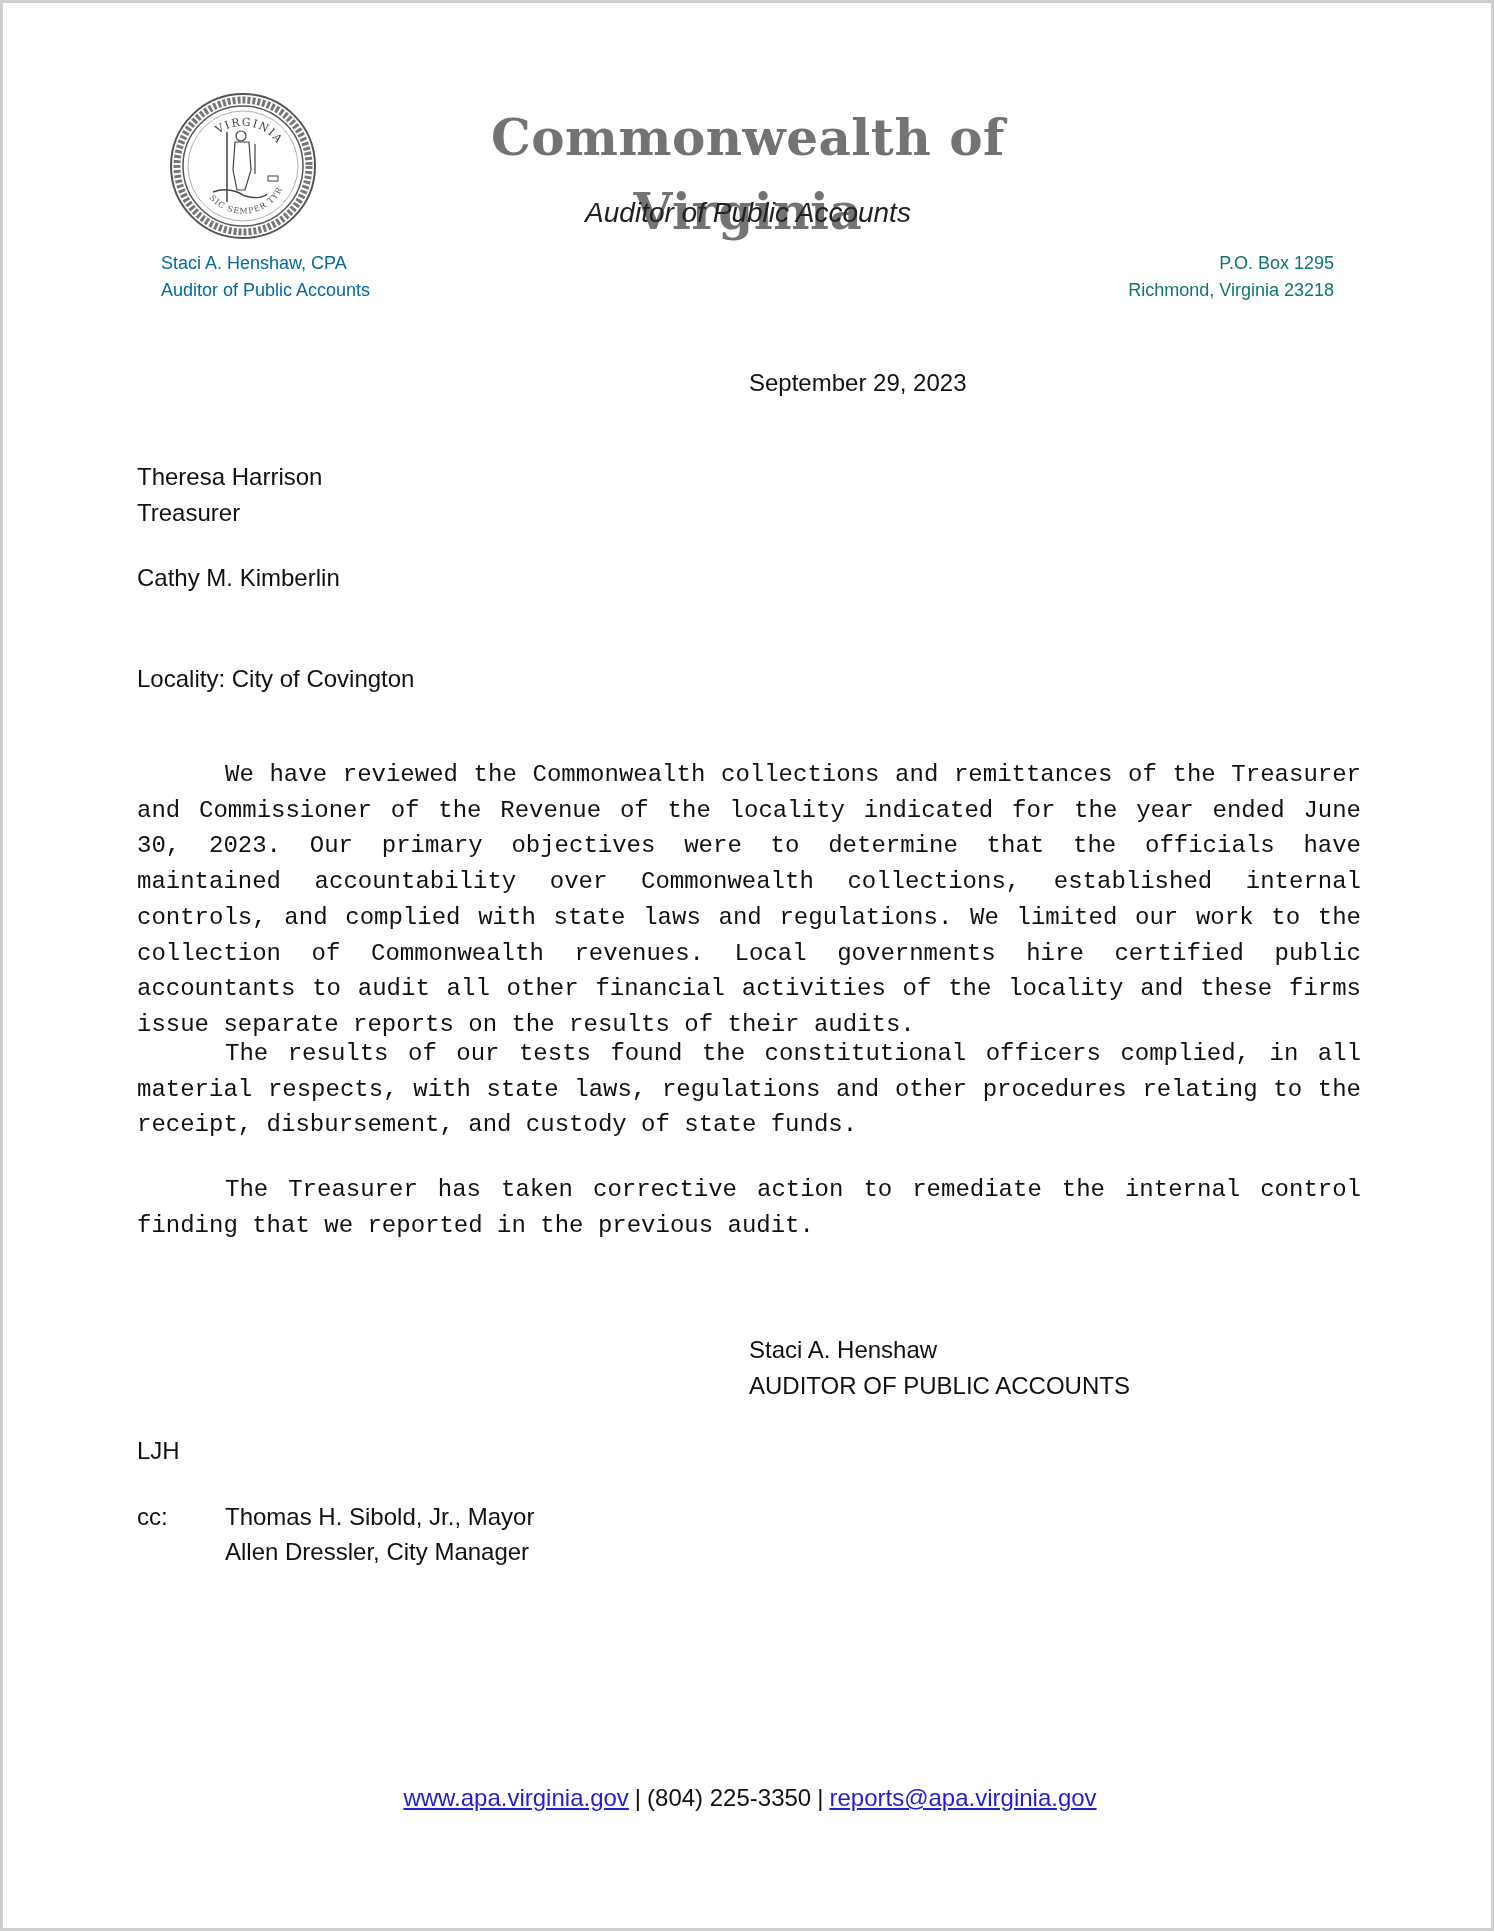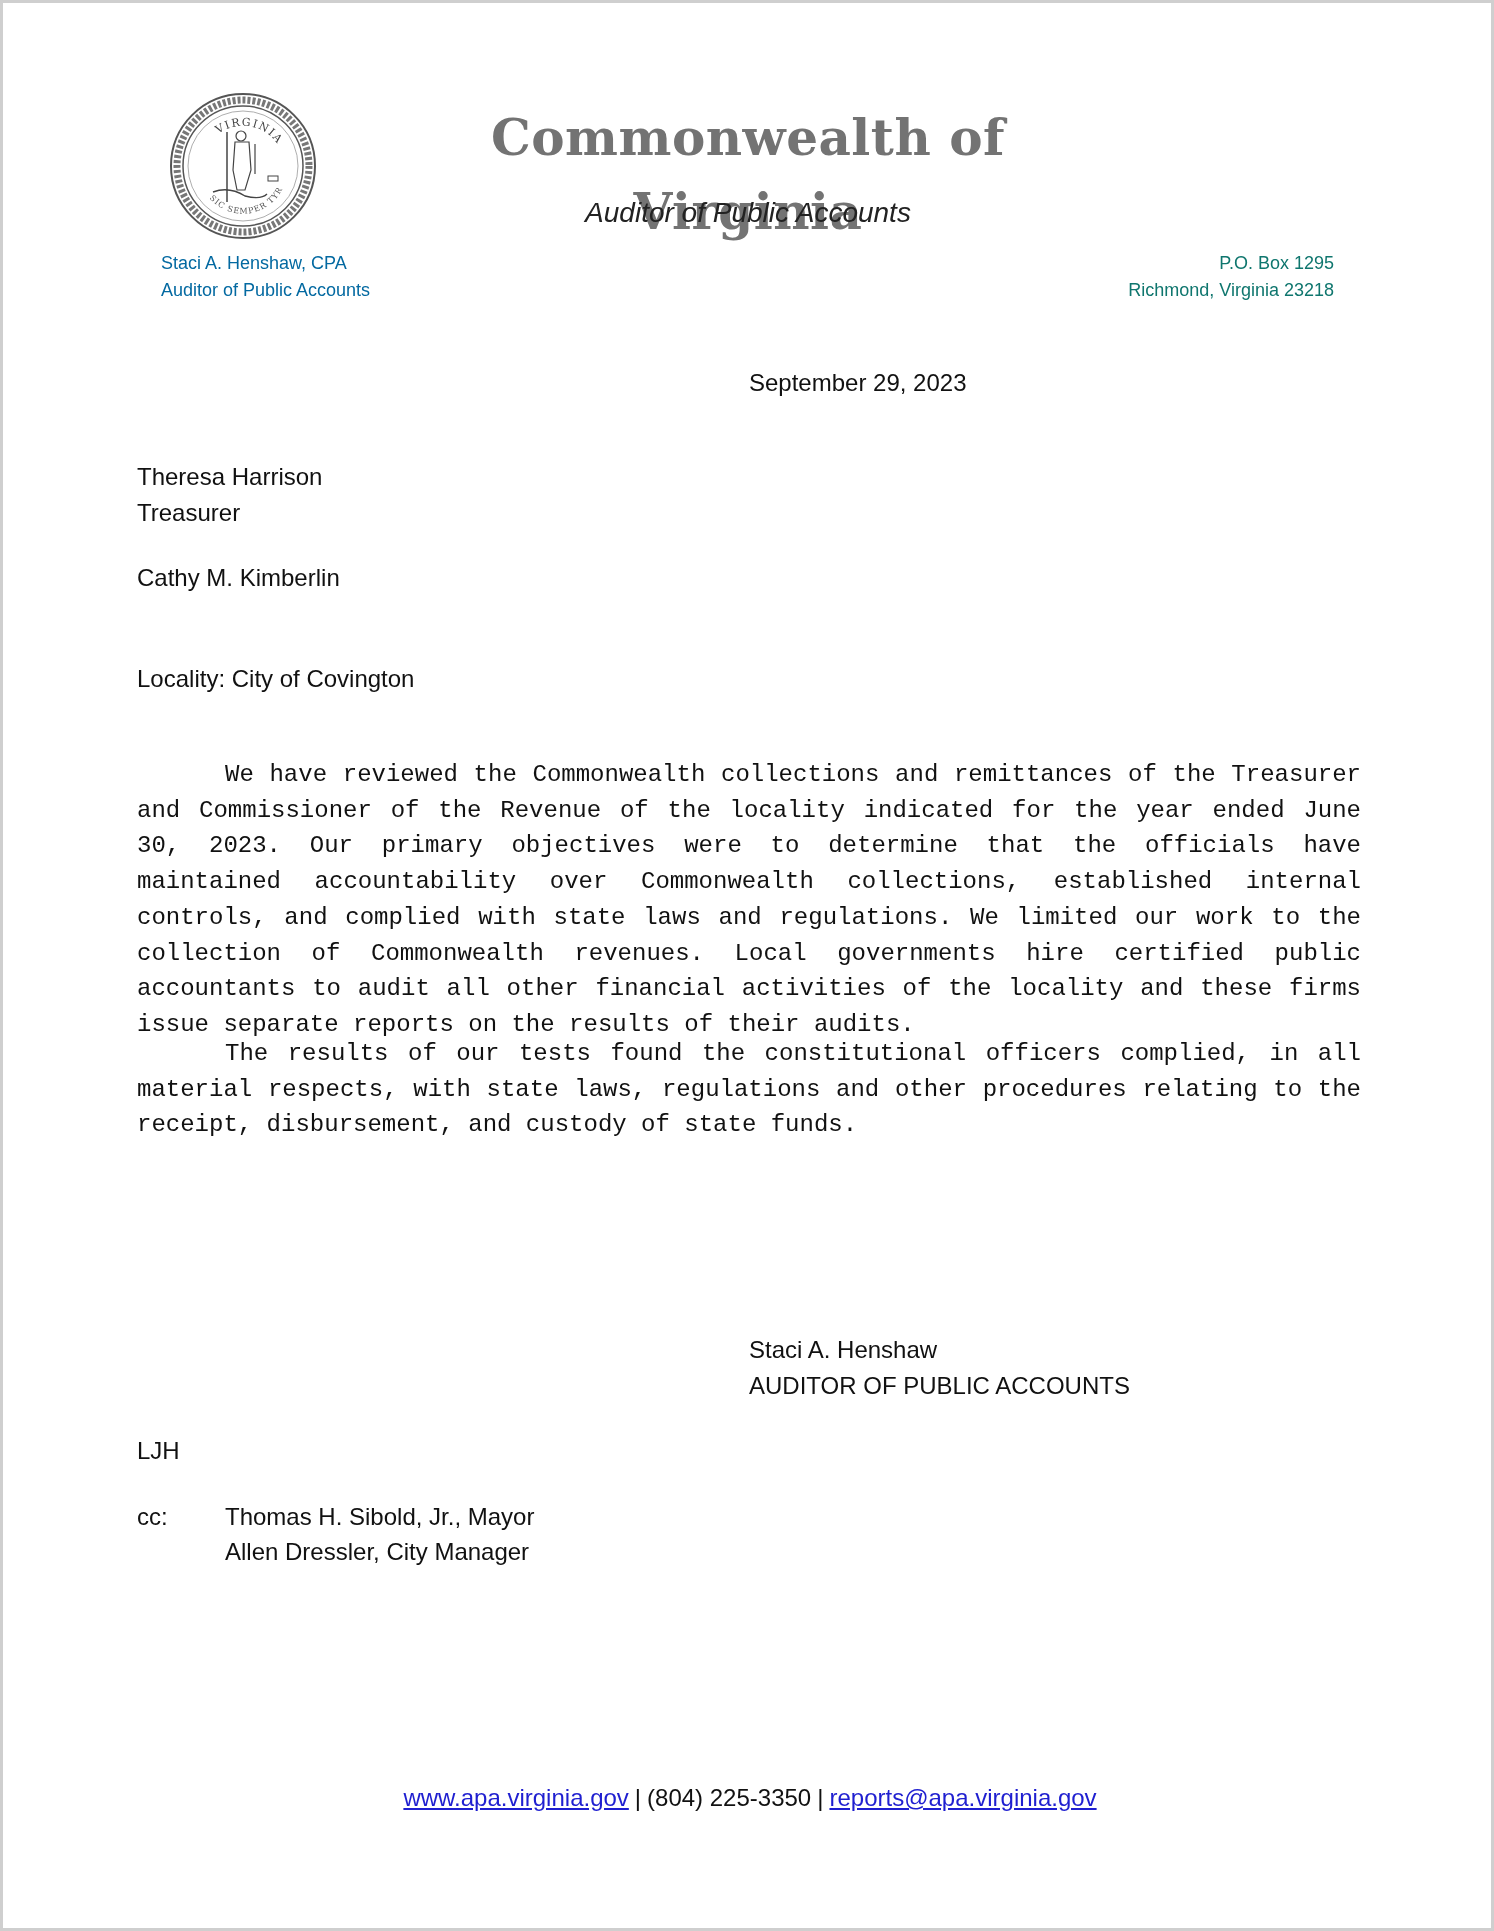--- a/index.html
+++ b/index.html
@@ -146,20 +146,21 @@
 
   <div class="abs txt date">September 29, 2023</div>
 
   <div class="abs txt addr" style="top:456px;">Theresa Harrison</div>
   <div class="abs txt addr" style="top:492px;">Treasurer</div>
   <div class="abs txt addr" style="top:557px;">Cathy M. Kimberlin</div>
   <div class="abs txt addr" style="top:658px;">Locality: City of Covington</div>
 
   <p class="para" style="top:754px;">We have reviewed the Commonwealth collections and remittances of the Treasurer and Commissioner of the Revenue of the locality indicated for the year ended June 30, 2023.  Our primary objectives were to determine that the officials have maintained accountability over Commonwealth collections, established internal controls, and complied with state laws and regulations.  We limited our work to the collection of Commonwealth revenues. Local governments hire certified public accountants to audit all other financial activities of the locality and these firms issue separate reports on the results of their audits.</p>
   <p class="para" style="top:1033px;">The results of our tests found the constitutional officers complied, in all material respects, with state laws, regulations and other procedures relating to the receipt, disbursement, and custody of state funds.</p>
+  <p class="para" style="top:1169px;">The Treasurer has taken corrective action to remediate the internal control finding that we reported in the previous audit.</p>
 
   <div class="abs txt sig" style="top:1329px;">Staci A. Henshaw</div>
   <div class="abs txt sig" style="top:1365px;">AUDITOR OF PUBLIC ACCOUNTS</div>
 
   <div class="abs txt addr" style="top:1430px;text-align:right;">LJH</div>
 
   <div class="abs txt cc-label" style="top:1496px;">cc:</div>
   <div class="abs txt cc-name" style="top:1496px;">Thomas H. Sibold, Jr., Mayor</div>
   <div class="abs txt cc-name" style="top:1531px;">Allen Dressler, City Manager</div>
 

